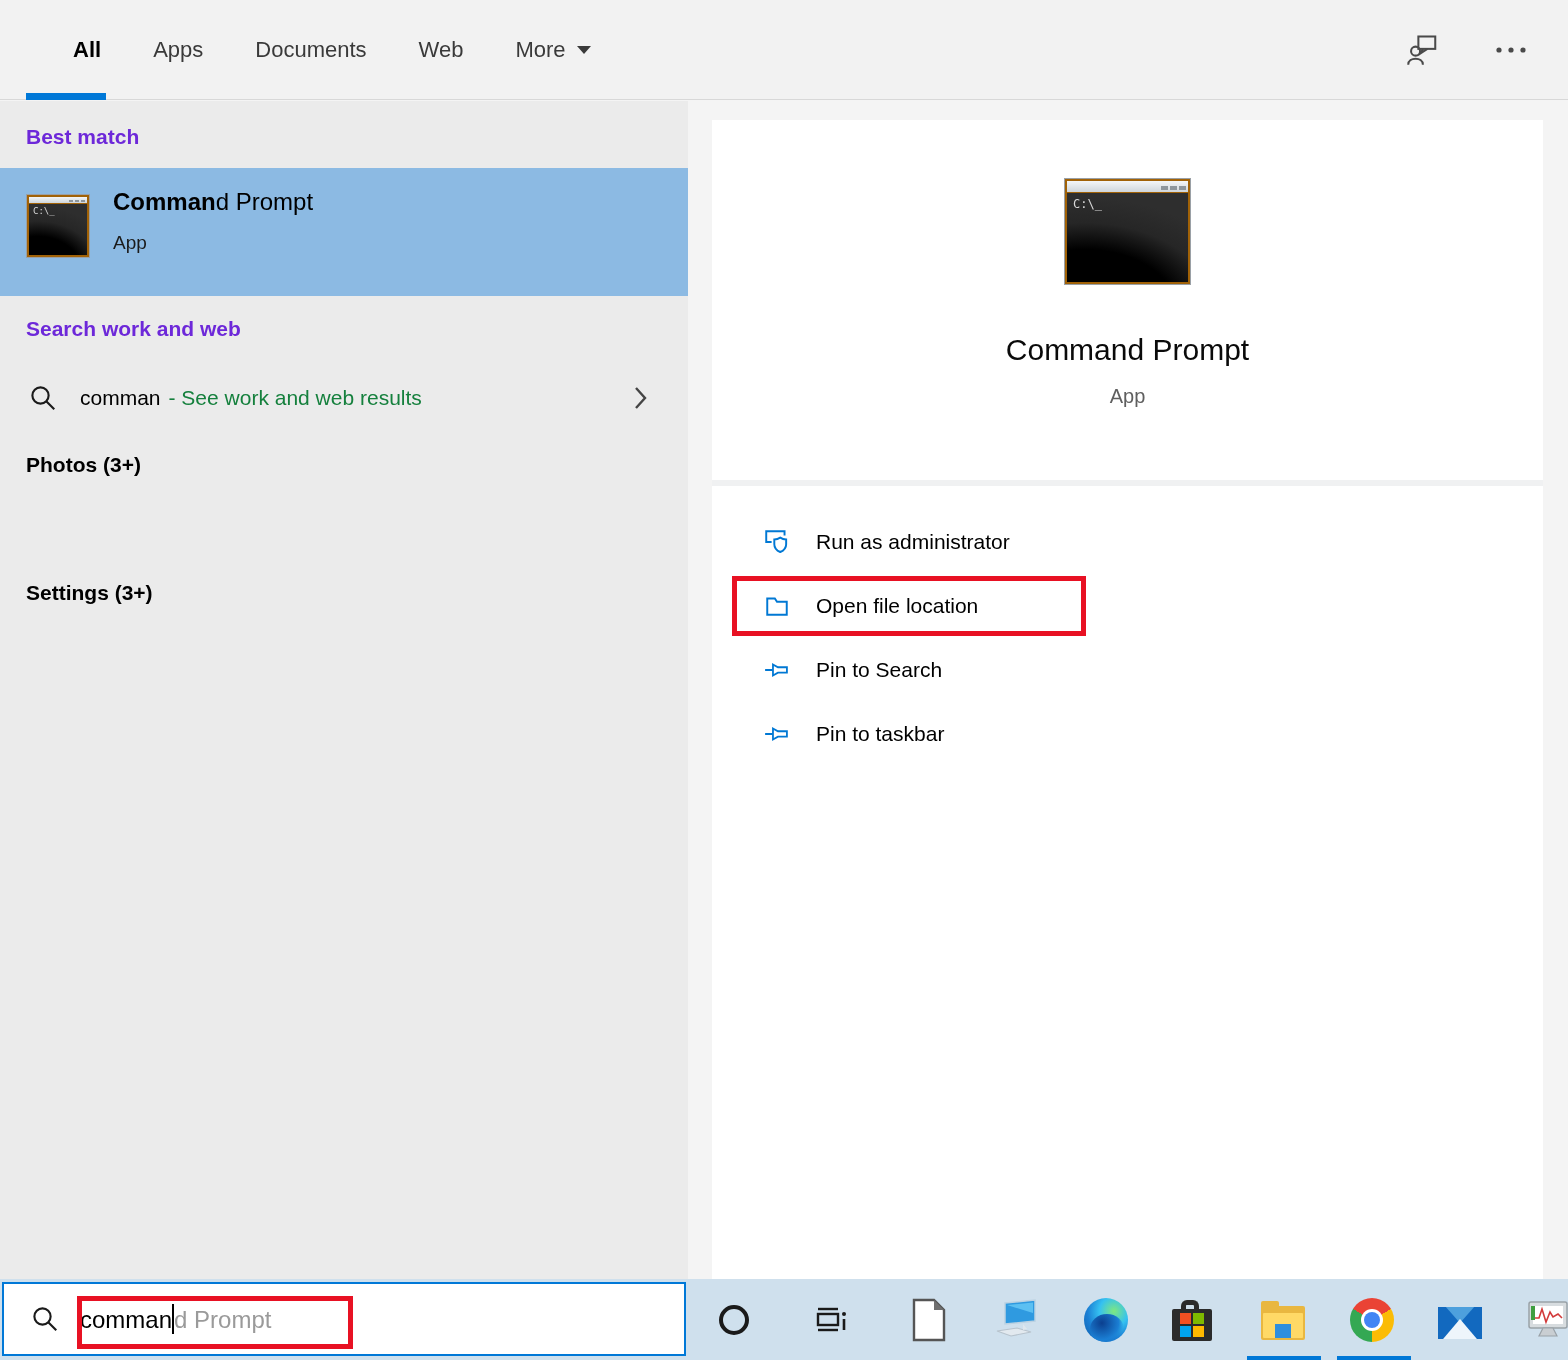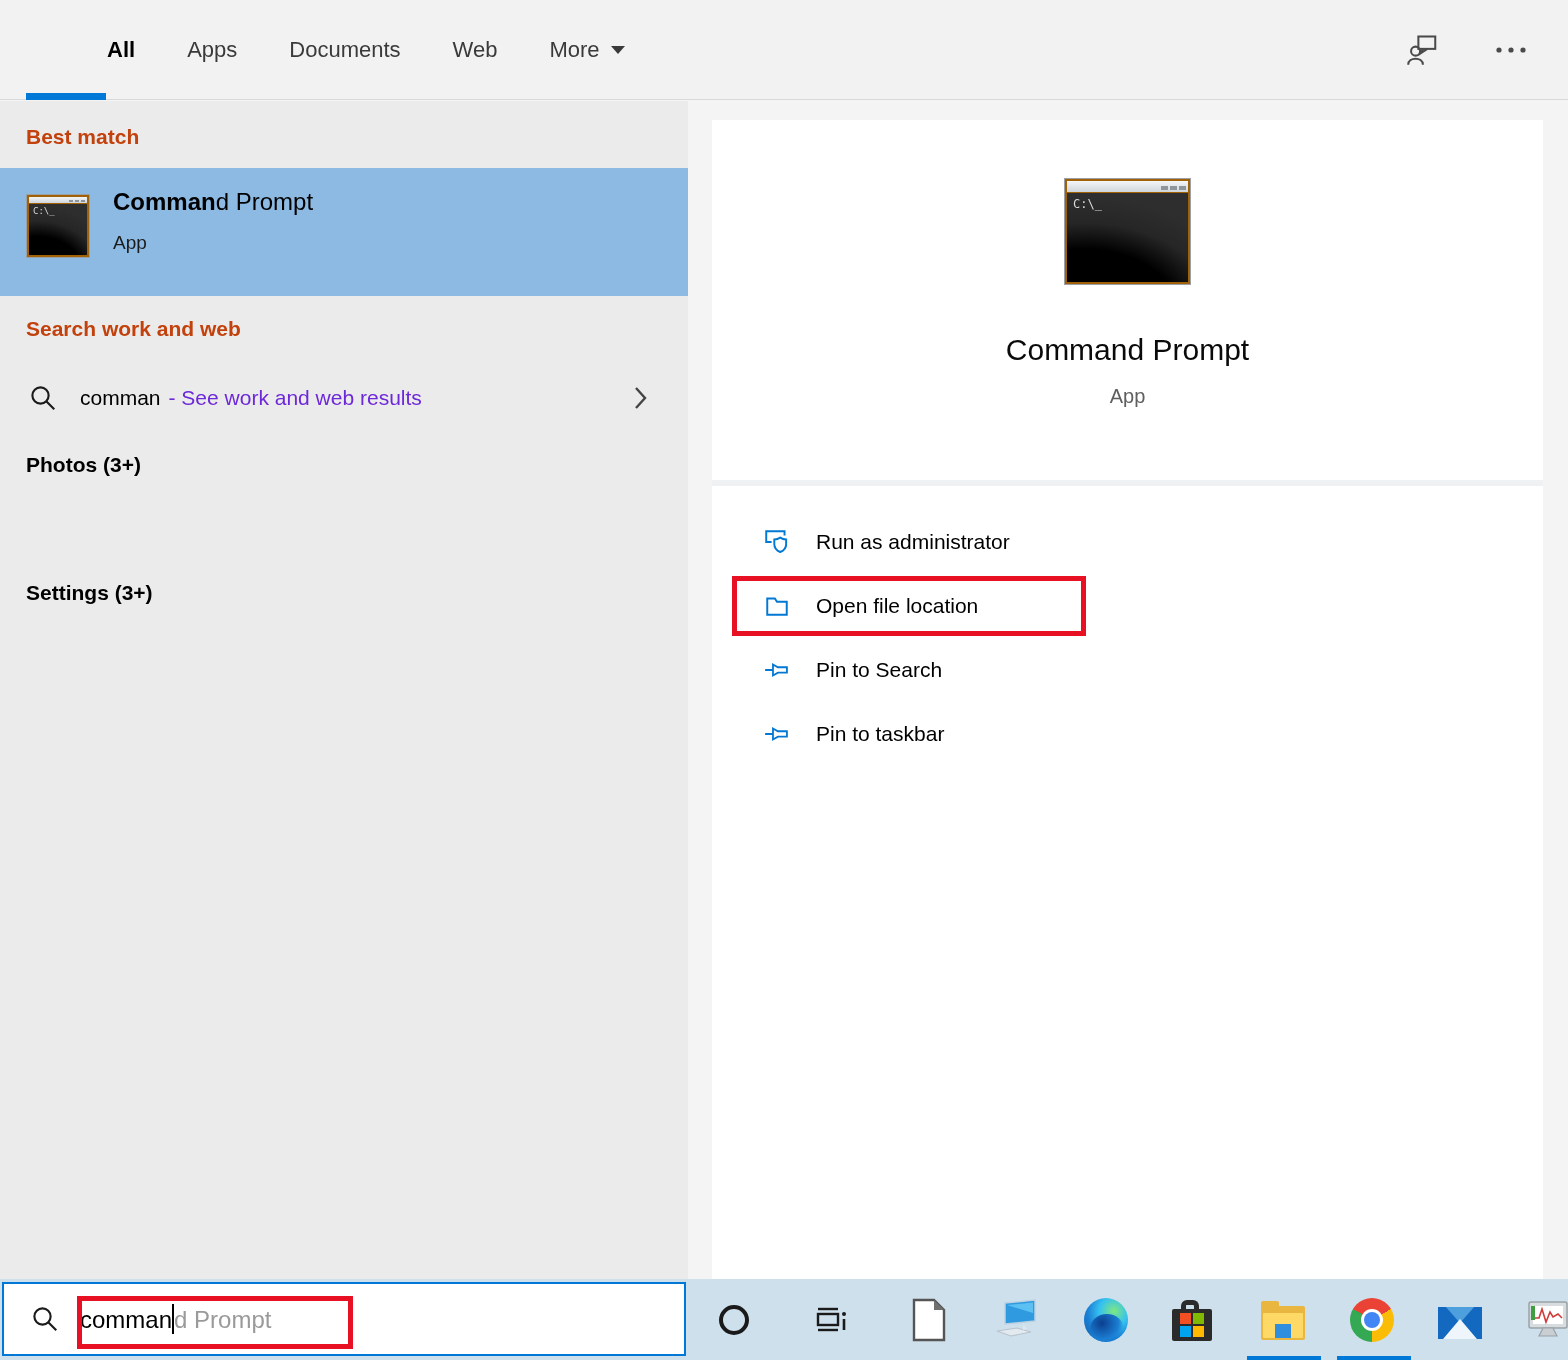--- a/index.html
+++ b/index.html
@@ -1,28 +1,28 @@
 <!DOCTYPE html>
 <html><head>
 <meta charset="utf-8">
 <style>
   html,body{margin:0;padding:0;}
   .canvas{position:relative;width:1568px;height:1360px;background:#f4f4f4;overflow:hidden;
           font-family:"Liberation Sans",sans-serif;color:#111;}
   
   .header{position:absolute;left:0;top:0;width:1568px;height:100px;background:#f2f2f2;
           border-bottom:1px solid #d8d8d8;box-sizing:border-box;}
-  .tabs{display:flex;gap:52px;padding-left:73px;align-items:center;height:100%;margin-left:34px;}
+  .tabs{display:flex;gap:52px;padding-left:73px;align-items:center;height:100%;}
   .tab{font-size:22px;color:#3a3a3a;display:flex;align-items:center;gap:10px;}
   .tab.active{font-weight:bold;color:#000;}
   .active-underline{position:absolute;left:26px;top:93px;width:80px;height:7px;background:#0078d7;}
   .header-icons{position:absolute;right:40px;top:0;height:100%;display:flex;align-items:center;gap:52px;}
   
   .left-panel{position:absolute;left:0;top:101px;width:688px;height:1178px;background:#ebebeb;}
-  .section-heading{position:absolute;left:26px;font-size:21px;font-weight:bold;color:#c2410c;}
+  .section-heading{position:absolute;left:26px;font-size:21px;font-weight:bold;color:#6d28d9;}
   .best-match-row{position:absolute;left:0;top:67px;width:688px;height:128px;background:#8cbae3;cursor:pointer;}
   .cmd-icon{background:#a16207;border:1px solid #9aa0a6;box-sizing:border-box;position:relative;}
   .cmd-icon .titlebar{position:absolute;left:2px;right:2px;top:2px;background:linear-gradient(#f4f6f8,#cfd6db);}
   .cmd-icon .buttons{position:absolute;right:2px;display:flex;gap:2px;}
   .cmd-icon .buttons i{display:block;background:#8e969c;}
   .cmd-icon .screen{position:absolute;left:2px;right:2px;bottom:2px;
         background:radial-gradient(140% 130% at 15% 135%, #000 55%, #262626 78%, #2e2e2e 100%);
         color:#d8d8d8;font-family:"DejaVu Sans Mono",monospace;}
   .cmd-small{width:64px;height:64px;}
   .cmd-small .titlebar{height:6px;} .cmd-small .buttons{top:3px;} .cmd-small .buttons i{width:4px;height:2px;}
@@ -31,21 +31,21 @@
   .cmd-large .titlebar{height:11px;} .cmd-large .buttons{top:5px;} .cmd-large .buttons i{width:7px;height:4px;}
   .cmd-large .screen{top:14px;font-size:12px;padding:4px 0 0 6px;}
   .bm-texts{position:absolute;left:113px;top:20px;}
   .bm-title{font-size:24px;color:#000;}
   .bm-title .rest{font-weight:normal;}
   .bm-title .bold{font-weight:bold;}
   .bm-sub{font-size:19px;color:#1b1b1b;margin-top:16px;}
   .suggestion-row{position:absolute;left:0;top:264px;width:688px;height:66px;cursor:pointer;}
   .suggestion-row .mag{position:absolute;left:28px;top:18px;}
   .suggestion-text{position:absolute;left:80px;top:0;line-height:66px;font-size:21px;color:#000;white-space:nowrap;}
-  .suggestion-text .hint{color:#6d28d9;margin-left:8px;}
+  .suggestion-text .hint{color:#15803d;margin-left:8px;}
   .suggestion-row .chev{position:absolute;right:38px;top:20px;}
   .category{position:absolute;left:26px;font-size:21px;font-weight:bold;color:#000;cursor:pointer;}
   
   .card{position:absolute;left:712px;top:120px;width:831px;height:1159px;background:#ffffff;}
   .app-hero{position:absolute;left:0;top:0;width:100%;}
   .app-hero .cmd-large{margin-top:58px;}
   .app-title{margin-top:48px;text-align:center;font-size:30px;color:#0a0a0a;}
   .app-sub{margin-top:18px;text-align:center;font-size:20px;color:#5f5f5f;}
   .card-divider{position:absolute;left:0;top:360px;width:100%;height:6px;background:#f0f1f2;}
   .actions{position:absolute;left:0;top:390px;width:100%;}

